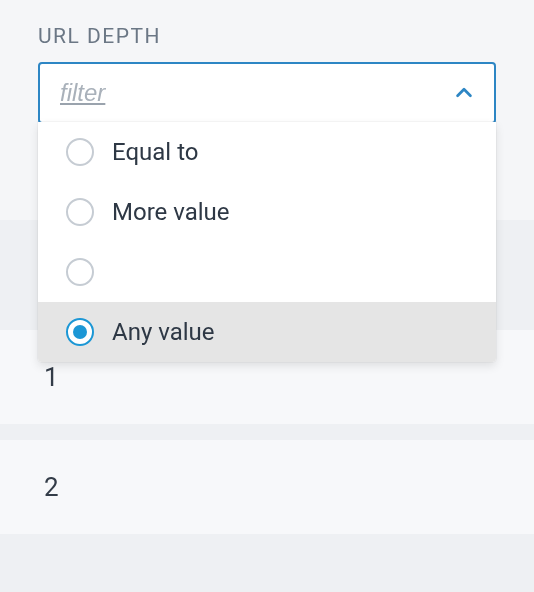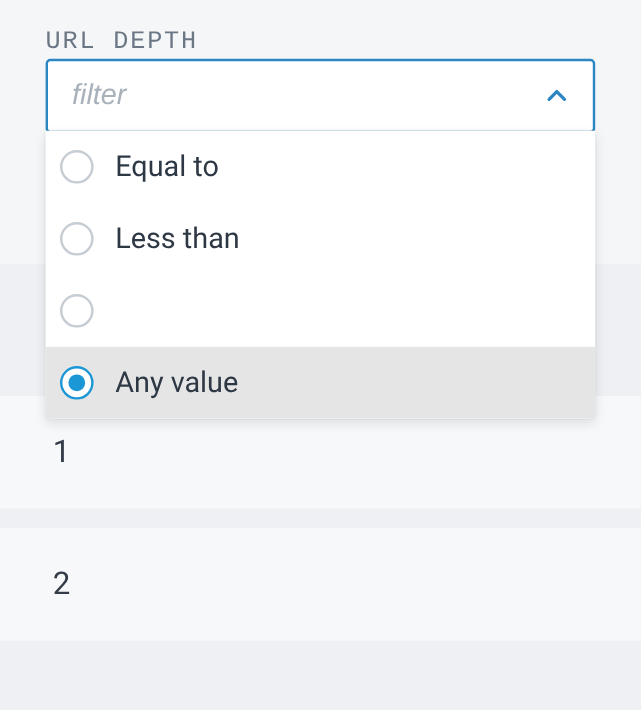--- a/index.html
+++ b/index.html
@@ -15,22 +15,21 @@
       padding: 24px 38px 0 38px;
       background: #f5f6f8;
       position: relative;
       height: 220px;
     }
     .section-label {
       font-size: 21px;
       letter-spacing: 1.5px;
       color: #6b7785;
       font-weight: 400;
-      margin-bottom: 2px;
-      font-family: Liberation Mono, monospace;
+      margin-bottom: 14px;
     }
     .combo {
       position: relative;
     }
     .combo-input-wrap {
       display: flex;
       align-items: center;
       border: 2px solid #2d86c4;
       border-radius: 4px;
       background: #fff;
@@ -38,20 +37,21 @@
       padding: 0 16px 0 20px;
     }
     .combo-input {
       flex: 1;
       border: none;
       outline: none;
       font-size: 24px;
       font-style: italic;
       color: #9aa3ad;
       background: transparent;
+      text-decoration: underline;
     }
     .combo-input::placeholder {
       color: #a9b1ba;
       font-style: italic;
     }
     .chevron {
       width: 28px;
       height: 28px;
       display: flex;
       align-items: center;
@@ -66,21 +66,21 @@
       top: 60px;
       background: #fff;
       border-radius: 0 0 4px 4px;
       box-shadow: 0 4px 10px rgba(0,0,0,0.10), 0 0 0 1px rgba(0,0,0,0.03);
       overflow: hidden;
       z-index: 10;
     }
     .option {
       display: flex;
       align-items: center;
-      padding: 16px 12px;
+      padding: 16px 28px;
       gap: 18px;
       cursor: pointer;
     }
     .option.selected {
       background: #e5e5e5;
     }
     .radio {
       width: 28px;
       height: 28px;
       border: 2px solid #c6ccd3;
@@ -140,21 +140,21 @@
         </svg>
       </span>
     </div>
     <div class="dropdown">
       <div class="option">
         <span class="radio"></span>
         <span class="option-label">Equal to</span>
       </div>
       <div class="option">
         <span class="radio"></span>
-        <span class="option-label">Less than</span>
+        <span class="option-label">More value</span>
       </div>
       <div class="option">
         <span class="radio"></span>
       </div>
       <div class="option selected">
         <span class="radio">
             <span class="radio-dot"></span>
           </span>
         <span class="option-label">Any value</span>
       </div>

